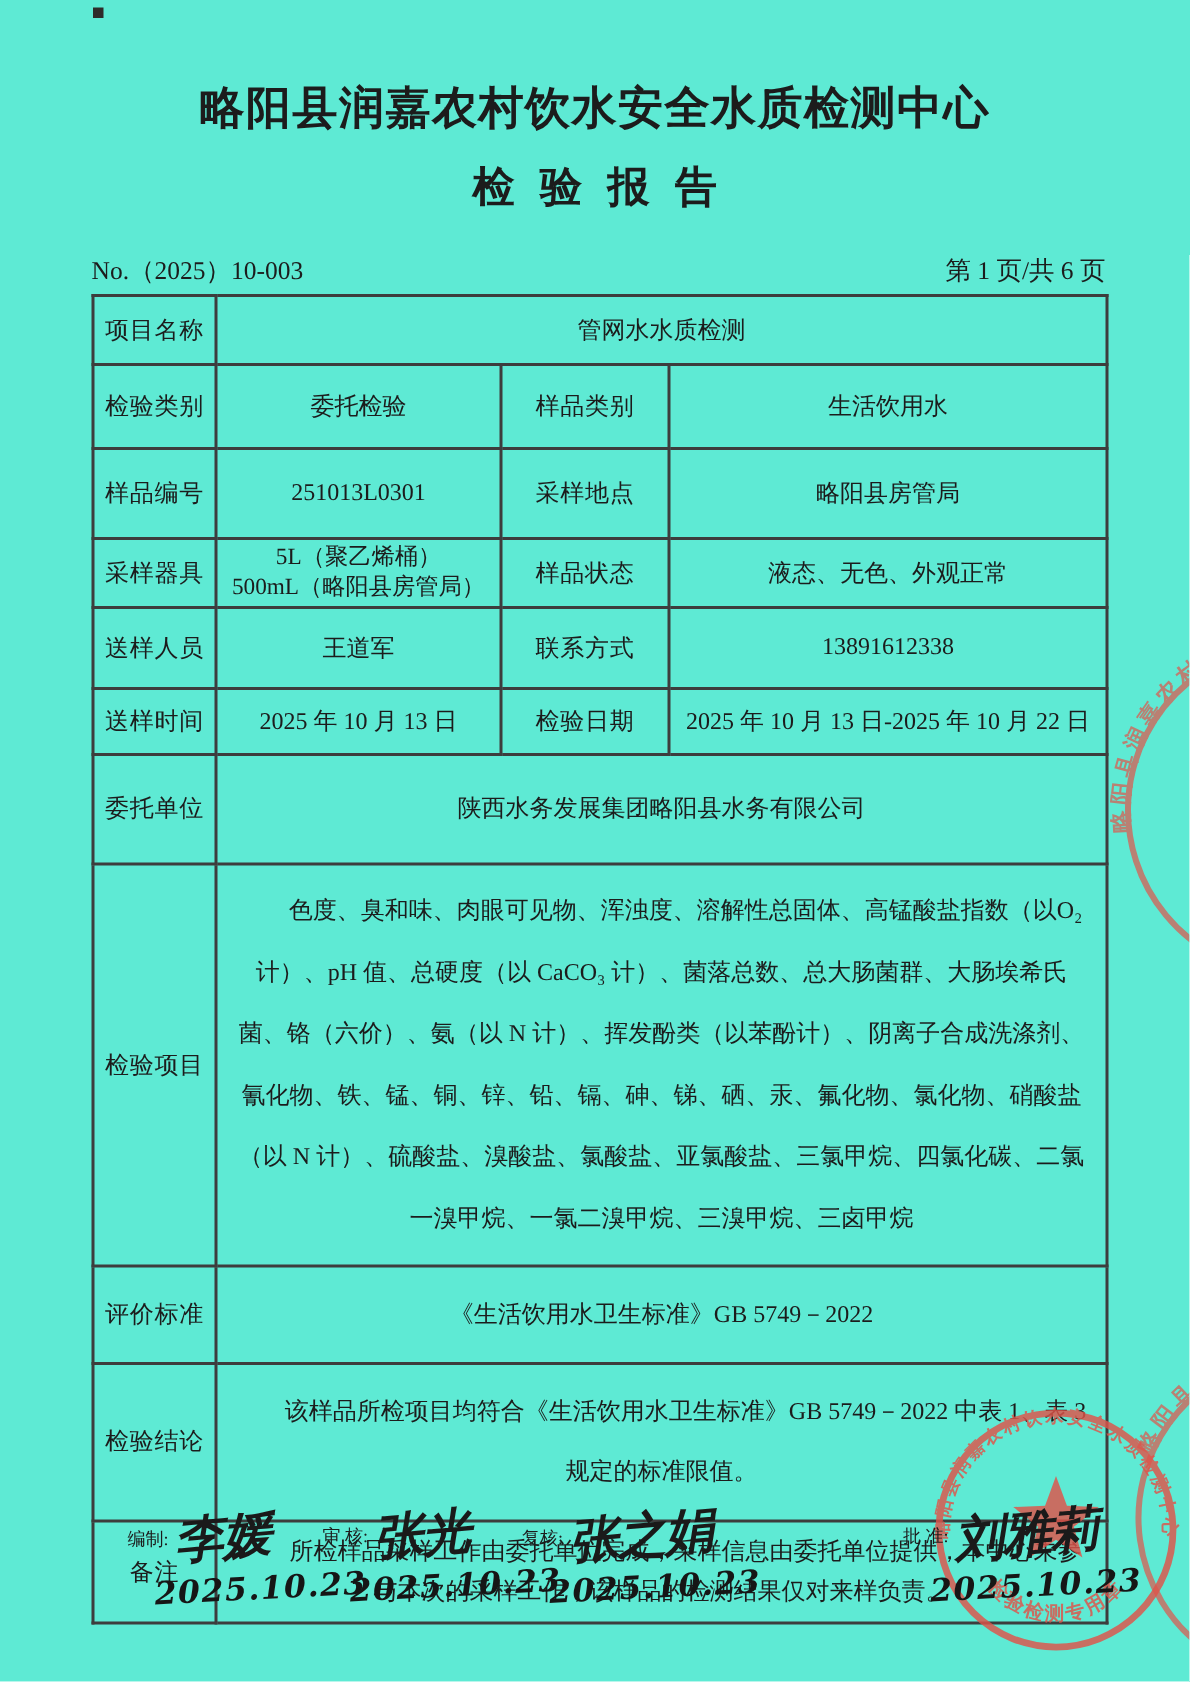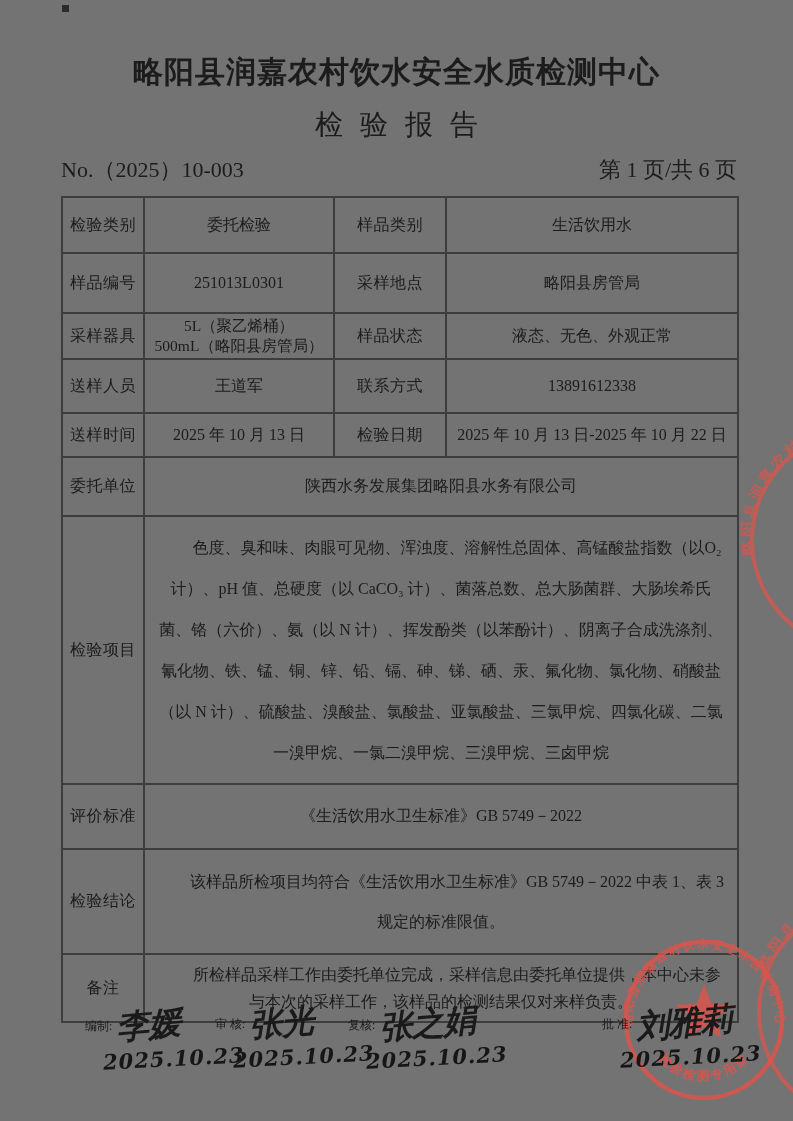--- a/index.html
+++ b/index.html
@@ -1,35 +1,35 @@
 <!DOCTYPE html>
 <html><head>
 <meta charset="utf-8">
 <style>
   html,body{margin:0;padding:0;background:#ffffff;}
   .page{
     position:relative;
     width:793px;height:1121px;
-    background:#737373;
+    background:#5eead4;
     overflow:hidden;
     font-family:"Liberation Serif","DejaVu Serif",serif;
     color:#1c1c1c;
   }
   .corner-mark{position:absolute;left:62px;top:5px;width:7px;height:7px;background:#2e2c2a;}
   .org-title{
     position:absolute;left:0;top:52px;width:100%;
     text-align:center;font-size:30px;font-weight:bold;letter-spacing:1px;
   }
   .doc-title{
     position:absolute;left:0;top:106px;width:100%;
-    text-align:center;font-size:28px;font-weight:normal;letter-spacing:17px;text-indent:17px;
+    text-align:center;font-size:28px;font-weight:bold;letter-spacing:17px;text-indent:17px;
   }
   .meta-row{
-    position:absolute;left:61px;top:155px;width:676px;
-    display:flex;justify-content:space-between;font-size:22px;
+    position:absolute;left:61px;top:169px;width:676px;
+    display:flex;justify-content:space-between;font-size:17px;
   }
   table.report{
     position:absolute;left:61px;top:196px;width:676px;
     border-collapse:collapse;table-layout:fixed;
   }
   table.report td{
     border:2px solid #3d3d3d;
     font-size:16px;
     text-align:center;vertical-align:middle;
     padding:2px 4px;
@@ -80,20 +80,24 @@
   </div>
 
   <table class="report">
     <colgroup>
         <col style="width:82px">
         <col style="width:190px">
         <col style="width:112px">
         <col style="width:292px">
       </colgroup>
     <tbody>
+        <tr style="height:46px">
+      <td class="lbl">项目名称</td>
+      <td colspan="3">管网水水质检测</td>
+    </tr>
     <tr style="height:56px">
       <td class="lbl">检验类别</td>
       <td>委托检验</td>
       <td class="lbl">样品类别</td>
       <td>生活饮用水</td>
     </tr>
     <tr style="height:60px">
       <td class="lbl">样品编号</td>
       <td>251013L0301</td>
       <td class="lbl">采样地点</td>
@@ -113,21 +117,21 @@
       <td>王道军</td>
       <td class="lbl">联系方式</td>
       <td>13891612338</td>
     </tr>
     <tr style="height:44px">
       <td class="lbl">送样时间</td>
       <td class="date-cell">2025 年 10 月 13 日</td>
       <td class="lbl">检验日期</td>
       <td class="date-cell">2025 年 10 月 13 日-2025 年 10 月 22 日</td>
     </tr>
-    <tr style="height:59px">
+    <tr style="height:73px">
       <td class="lbl">委托单位</td>
       <td colspan="3">陕西水务发展集团略阳县水务有限公司</td>
     </tr>
     <tr style="height:244px">
       <td class="lbl">检验项目</td>
       <td colspan="3" class="items-cell">
         <p>色度、臭和味、肉眼可见物、浑浊度、溶解性总固体、高锰酸盐指数（以O₂计）、pH 值、总硬度（以 CaCO₃ 计）、菌落总数、总大肠菌群、大肠埃希氏菌、铬（六价）、氨（以 N 计）、挥发酚类（以苯酚计）、阴离子合成洗涤剂、氰化物、铁、锰、铜、锌、铅、镉、砷、锑、硒、汞、氟化物、氯化物、硝酸盐（以 N 计）、硫酸盐、溴酸盐、氯酸盐、亚氯酸盐、三氯甲烷、四氯化碳、二氯一溴甲烷、一氯二溴甲烷、三溴甲烷、三卤甲烷</p>
       </td>
     </tr>
     <tr style="height:65px">

